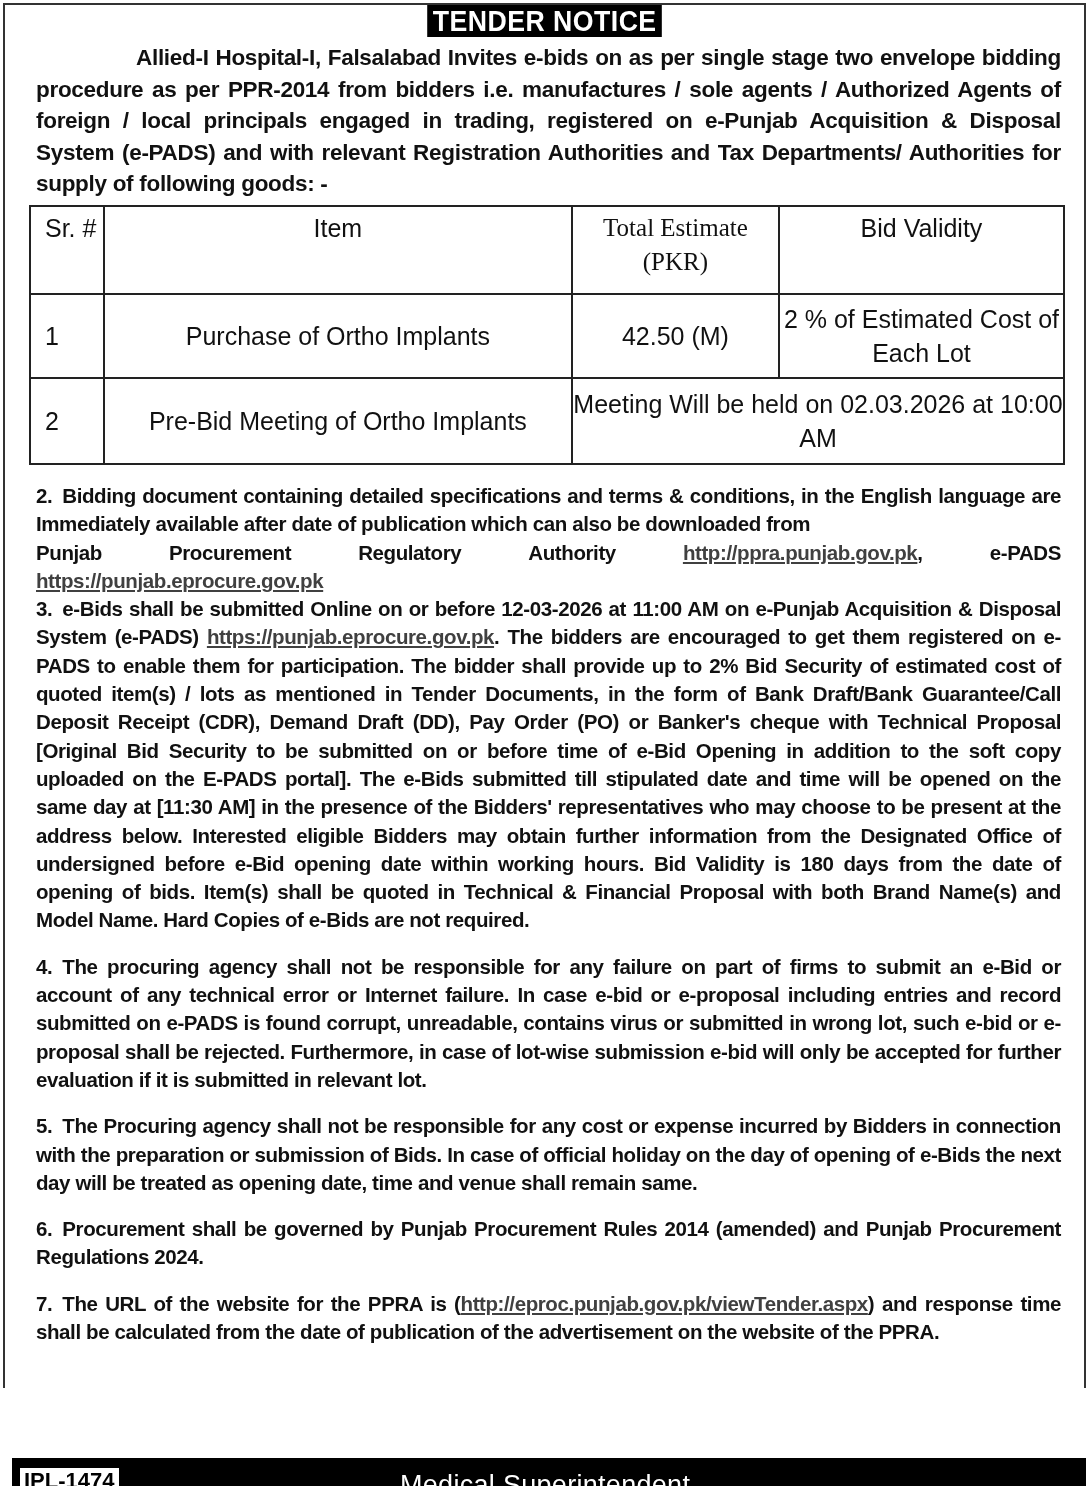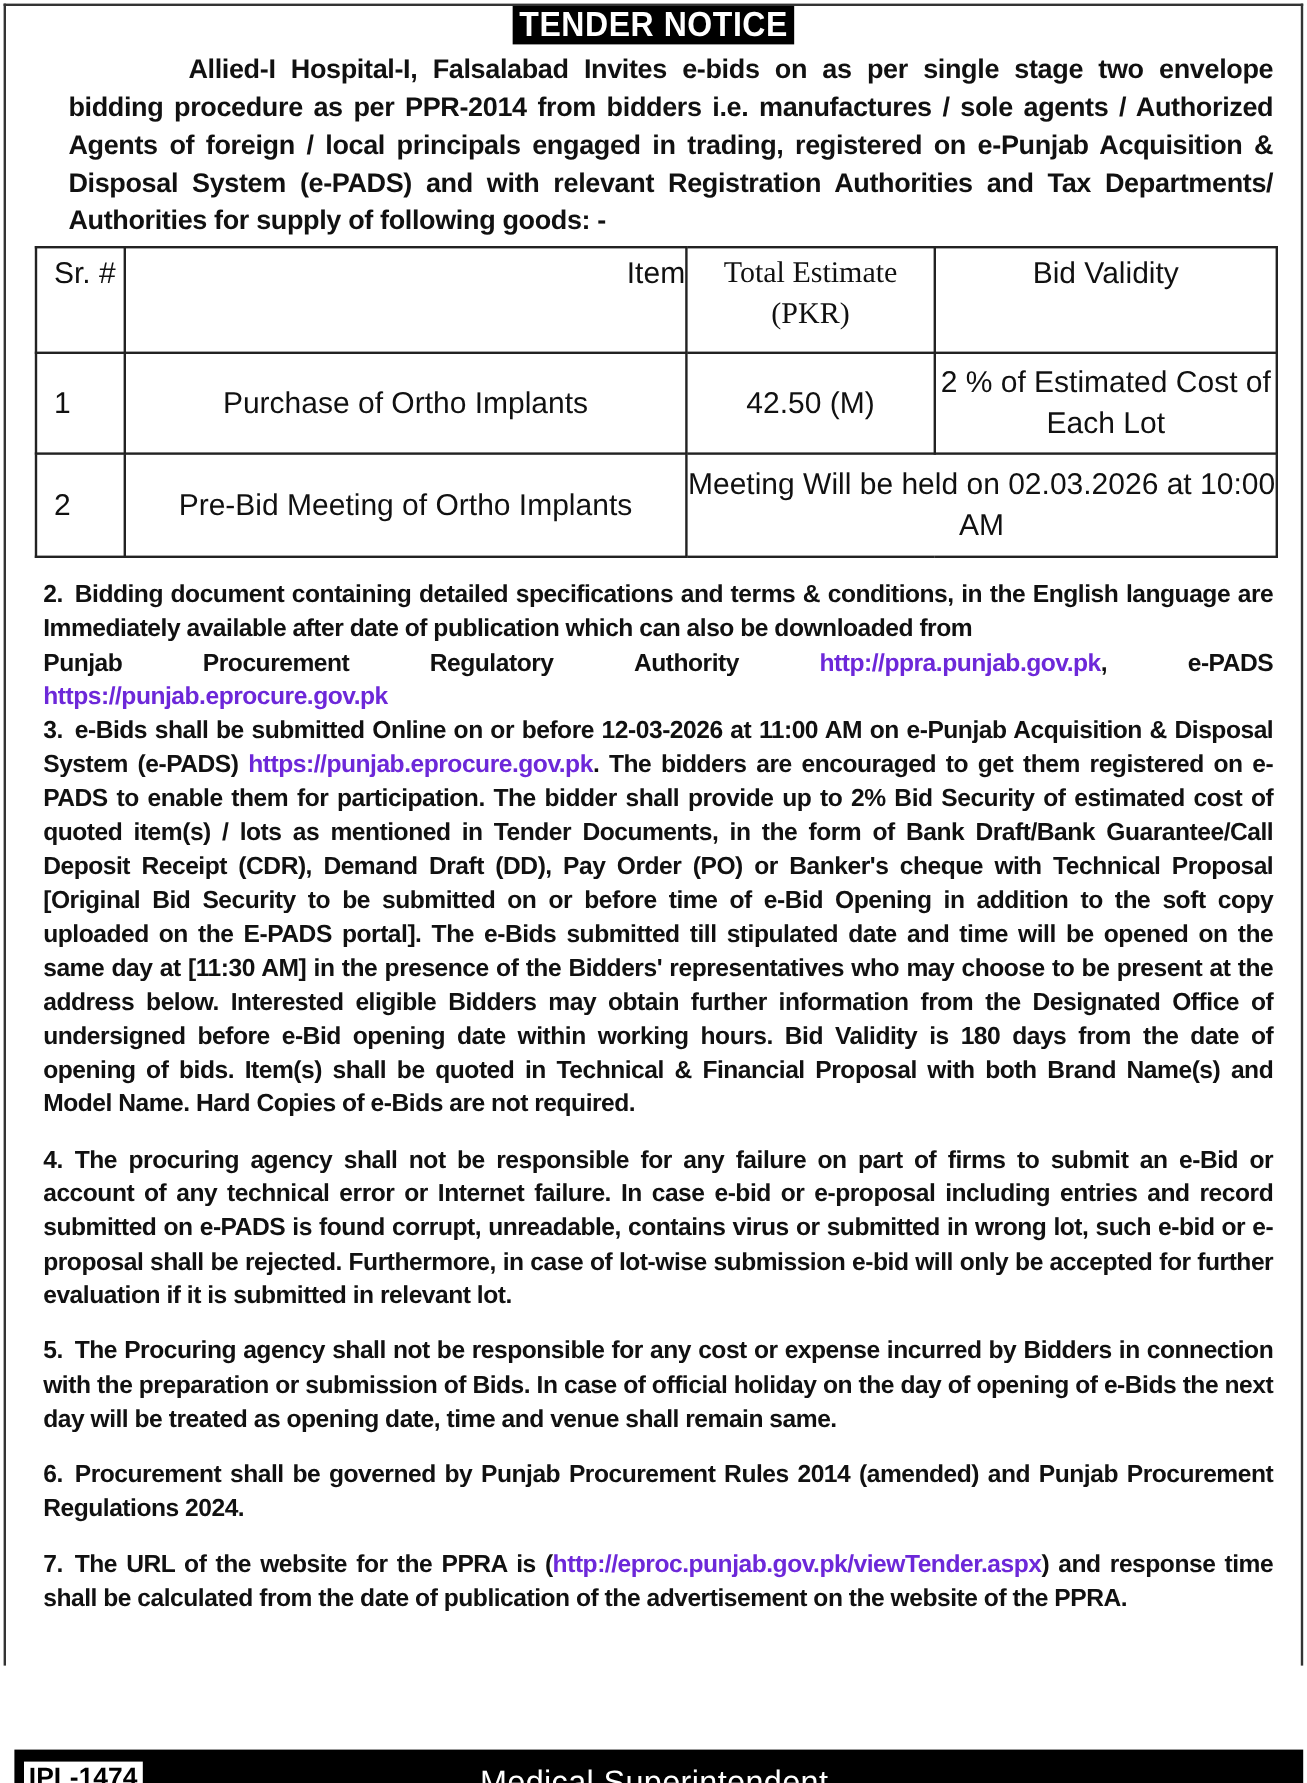--- a/index.html
+++ b/index.html
@@ -15,47 +15,47 @@
     .title {
       display: inline-block; background: #000; color: #fff; font-weight: bold;
       font-size: 29px; line-height: 32px; padding: 0 6px; letter-spacing: 0.5px;
       transform: scaleX(0.92);
     }
     .intro {
       position: absolute; left: 36px; top: 42px; width: 1025px;
       font-size: 22.5px; line-height: 31.5px; text-align: justify; font-weight: bold;
       letter-spacing: -0.3px;
     }
-    .intro .first { text-indent: 100px; display: block; margin-left: 21px; }
+    .intro .first { text-indent: 100px; display: block; }
     table.tender {
       position: absolute; left: 29px; top: 205px; width: 1036px; border-collapse: collapse;
       font-size: 25px;
     }
     table.tender td, table.tender th {
       border: 2px solid #222; font-weight: normal; vertical-align: top;
       padding: 4px 0; line-height: 34px;
     }
     table.tender th.c-sr { width: 55px; text-align: left; padding-left: 14px; height: 78px; }
-    table.tender th.c-item { width: 448px; text-align: right; }
+    table.tender th.c-item { width: 448px; text-align: center; }
     table.tender th.c-est { width: 197px; text-align: center; font-family: Liberation Serif, serif; }
     table.tender th.c-bid { width: 272px; text-align: center; }
     table.tender td { vertical-align: middle; }
     table.tender tr.r1 td { height: 74px; }
     table.tender tr.r2 td { height: 76px; }
     .num { text-align: left; padding-left: 14px !important; }
     .ctr { text-align: center; }
     .clauses {
       position: absolute; left: 36px; top: 482px; width: 1025px;
       font-size: 20.5px; line-height: 28.3px; font-weight: bold; text-align: justify;
       letter-spacing: -0.4px;
     }
     .clause { margin: 0; }
     .clause.gap { margin-top: 18px; }
     .clause .n { margin-right: 10px; }
-    a.link { color: #6d28d9; }
+    a.link { color: #404040; text-decoration: underline; }
     .spread { display: flex; justify-content: space-between; }
     .footer {
       position: absolute; left: 12px; top: 1458px; width: 1074px; height: 90px;
       background: #000; color: #fff;
     }
     .ipl {
       position: absolute; left: 8px; top: 10px; background: #fff; color: #000;
       font-weight: bold; font-size: 22px; line-height: 26px; padding: 0 4px;
     }
     .sig {

